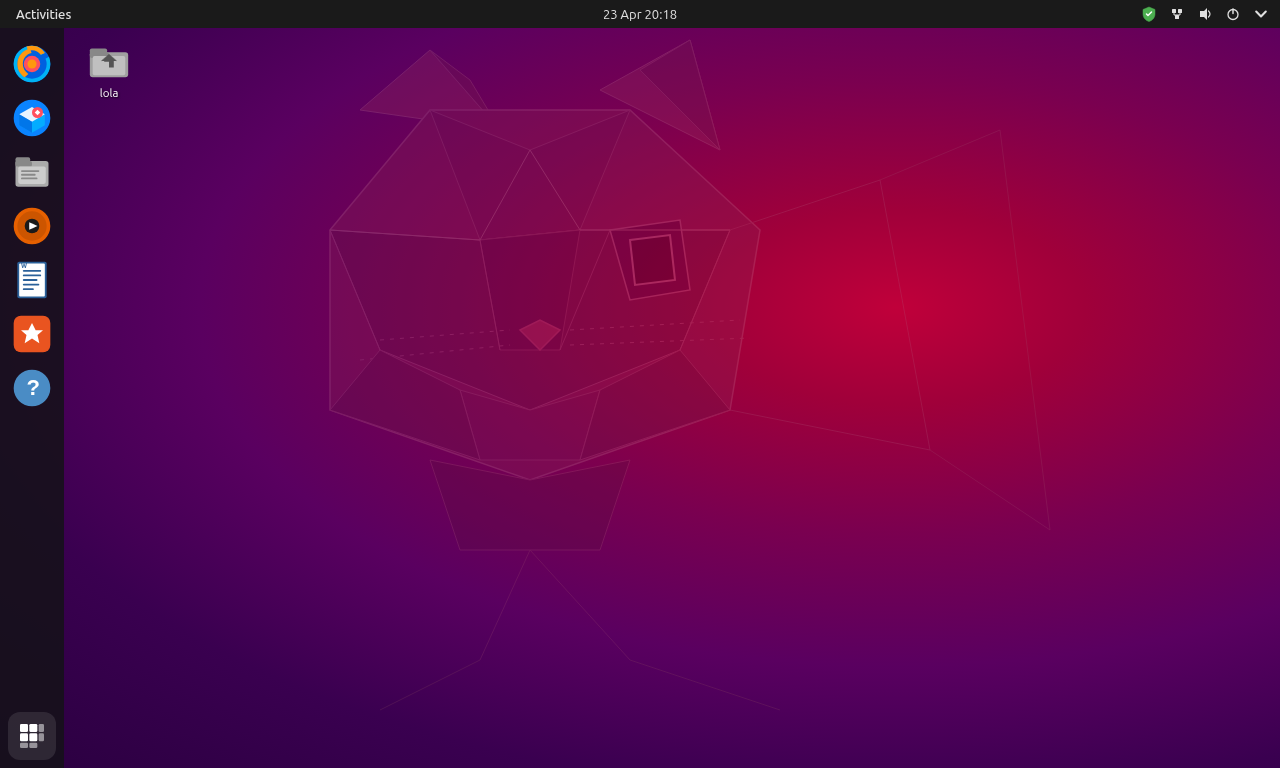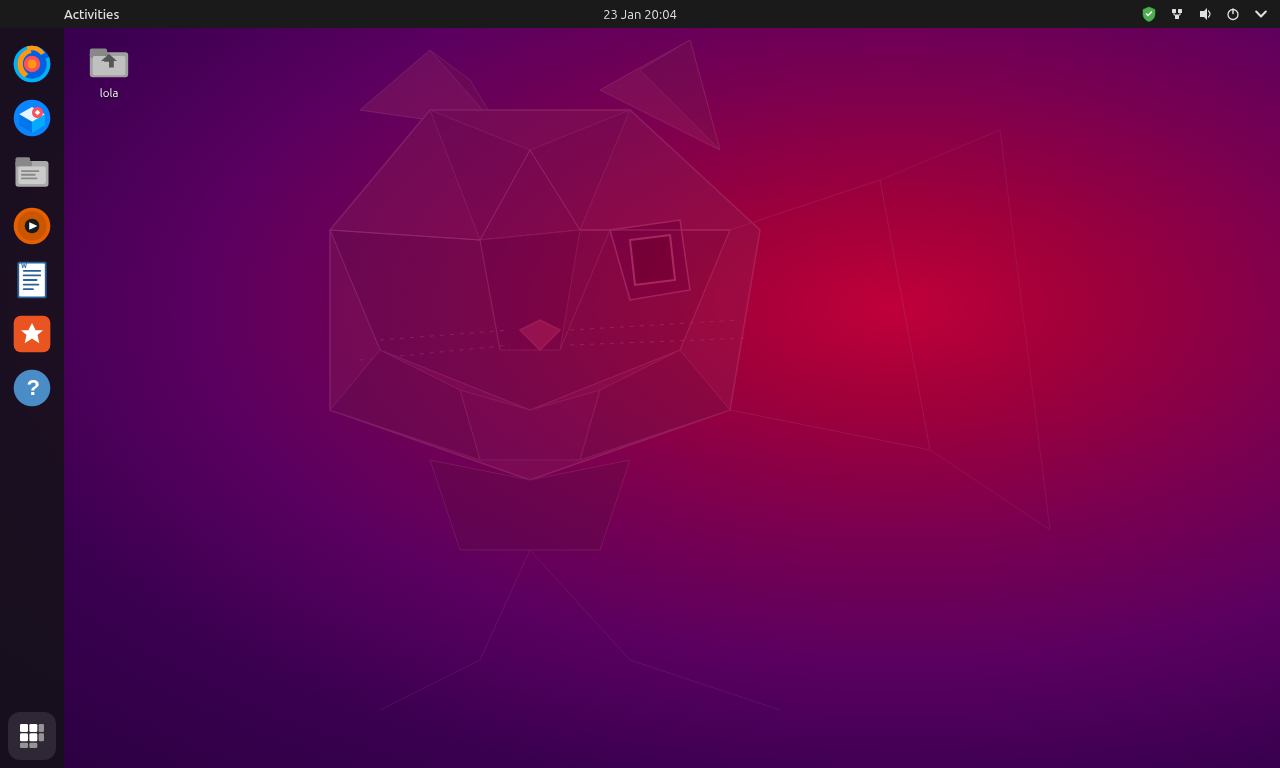--- a/index.html
+++ b/index.html
@@ -50,21 +50,20 @@
 
     #activities-btn {
       color: #e0e0e0;
       font-size: 13px;
       font-weight: 500;
       cursor: pointer;
       padding: 0 8px;
       height: 28px;
       display: flex;
       align-items: center;
-      margin-left: 48px;
     }
 
     #topbar-center {
       color: #e0e0e0;
       font-size: 13px;
       position: absolute;
       left: 50%;
       transform: translateX(-50%);
     }
 
@@ -256,21 +255,21 @@
       <line x1="350" y1="520" x2="450" y2="630" stroke="#a05070" stroke-width="0.8"></line>
       <line x1="300" y1="630" x2="200" y2="680" stroke="#905060" stroke-width="0.8"></line>
       <line x1="450" y1="630" x2="600" y2="680" stroke="#905060" stroke-width="0.8"></line>
     </g>
   </svg>
 
   <div id="topbar">
     <div id="topbar-left">
       <div id="activities-btn">Activities</div>
     </div>
-    <div id="topbar-center">23 Jan  20:04</div>
+    <div id="topbar-center">23 Apr  20:18</div>
     <div id="topbar-right">
 
       <div class="topbar-icon shield-icon">
         <svg viewBox="0 0 16 16" fill="none" xmlns="http://www.w3.org/2000/svg">
           <path d="M8 1L2 3.5V8C2 11.5 4.5 14.5 8 15.5C11.5 14.5 14 11.5 14 8V3.5L8 1Z" fill="#4CAF50" stroke="#4CAF50" stroke-width="0.5"></path>
           <path d="M5.5 8L7 9.5L10.5 6" stroke="white" stroke-width="1.5" stroke-linecap="round" stroke-linejoin="round"></path>
         </svg>
       </div>
 
       <div class="topbar-icon network-icon">

